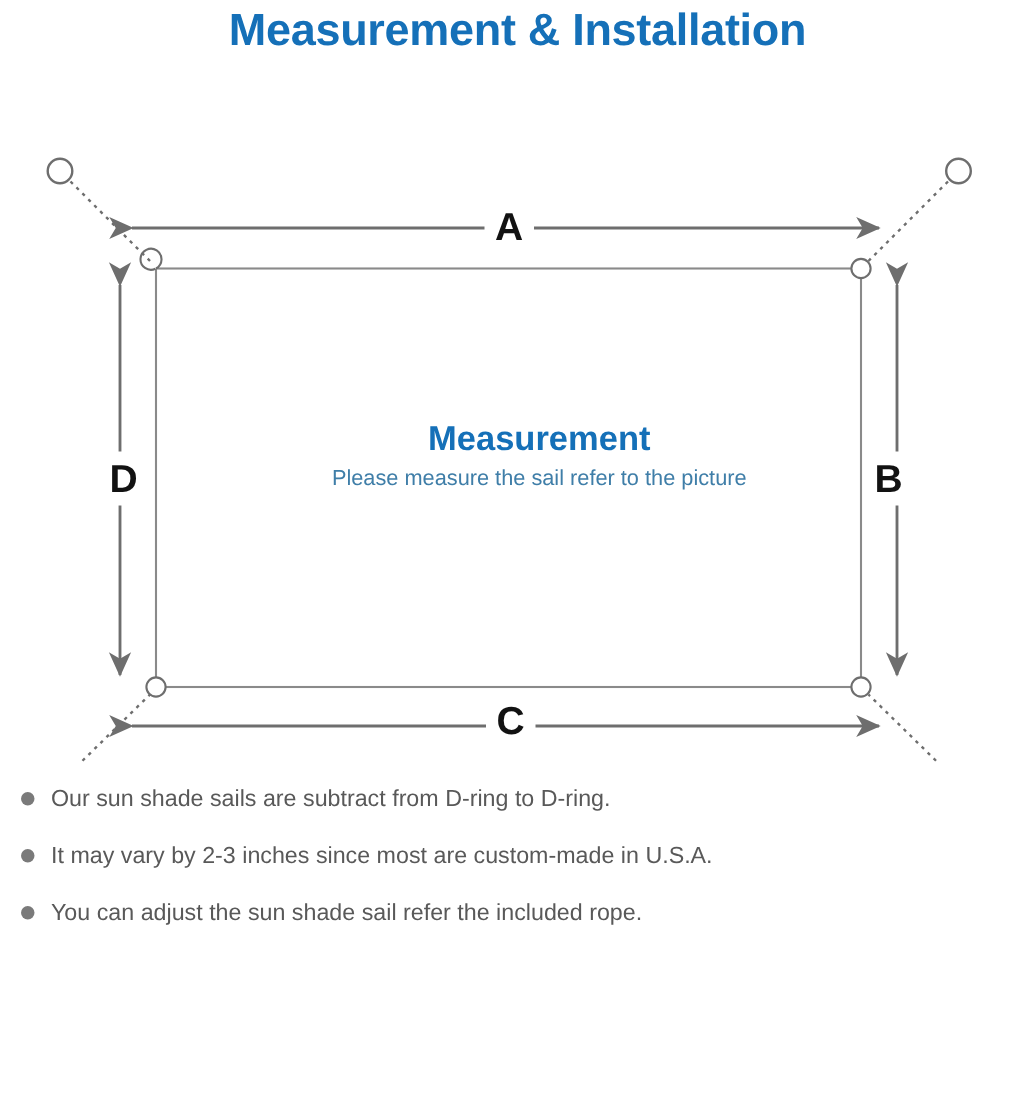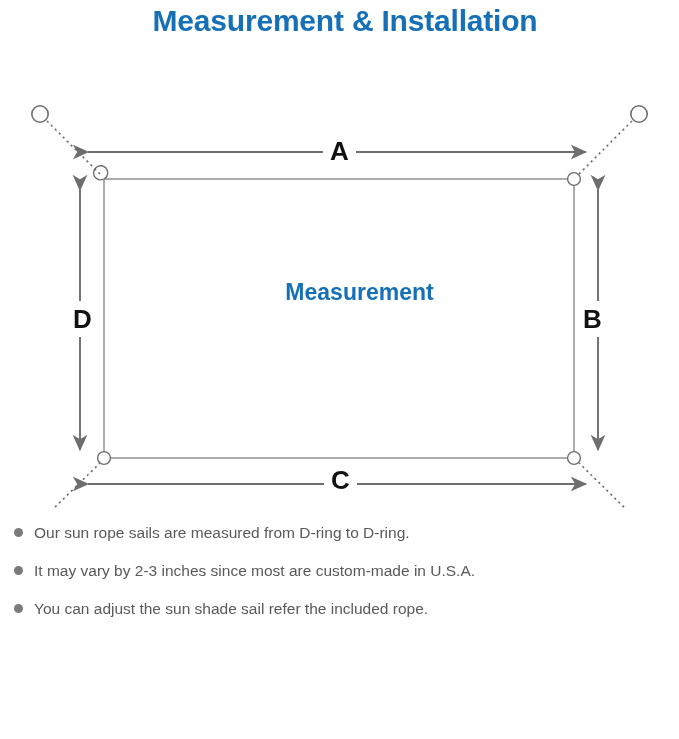--- a/index.html
+++ b/index.html
@@ -140,27 +140,28 @@
     <line x1="598" y1="152" x2="598" y2="412" stroke="#6e6e6e" stroke-width="1.9" marker-start="url(#arrHead)" marker-end="url(#arrHead)"></line>
   </svg>
 
   <div class="dim-label" id="dim-a">A</div>
   <div class="dim-label" id="dim-b">B</div>
   <div class="dim-label" id="dim-c">C</div>
   <div class="dim-label" id="dim-d">D</div>
 
   <div class="center-block">
     <div class="center-title">Measurement</div>
+    <div class="center-sub">Please measure the sail refer to the picture</div>
   </div>
 </div>
 
 <ul id="notes-list">
   <li>
     <span class="dot"></span>
-    <span>Our sun rope sails are measured from D-ring to D-ring.</span>
+    <span>Our sun shade sails are subtract from D-ring to D-ring.</span>
   </li>
   <li>
     <span class="dot"></span>
     <span>It may vary by 2-3 inches since most are custom-made in U.S.A.</span>
   </li>
   <li>
     <span class="dot"></span>
     <span>You can adjust the sun shade sail refer the included rope.</span>
   </li>
 </ul>

